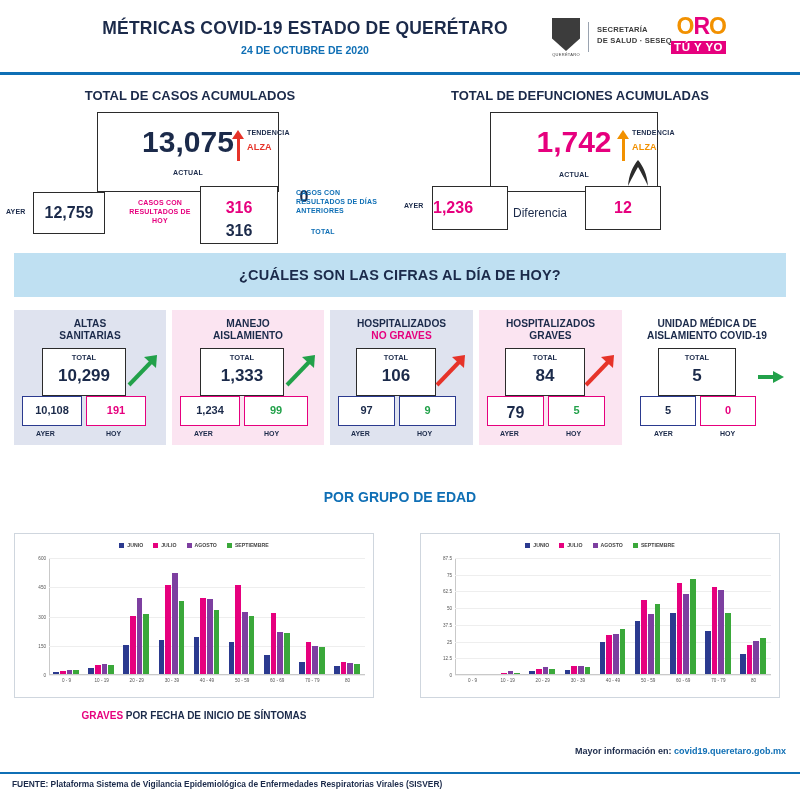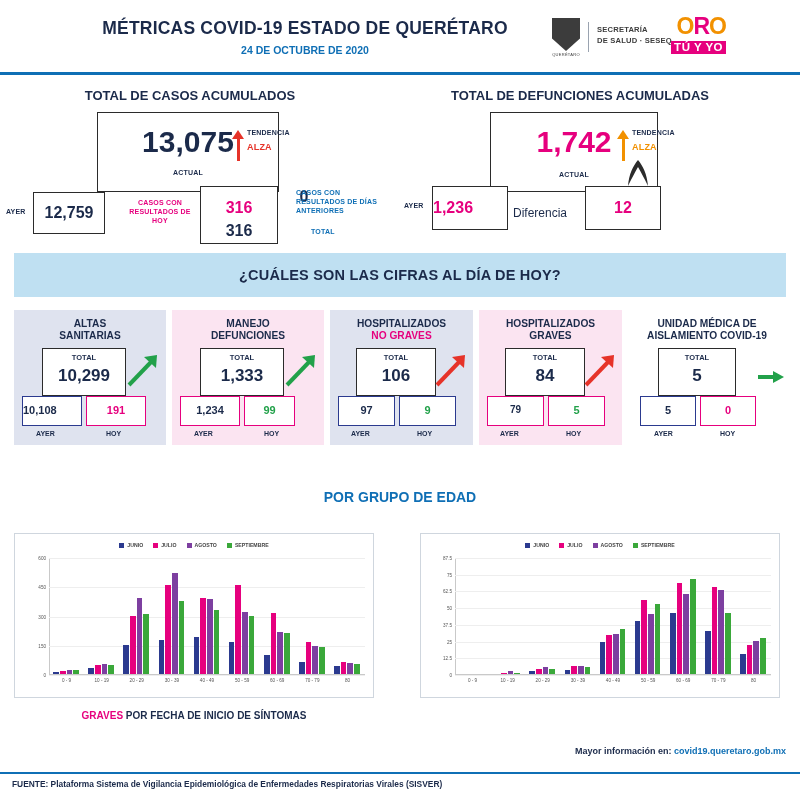--- a/index.html
+++ b/index.html
@@ -196,46 +196,46 @@
   <div class="card" style="left:14px; width:152px; background:#dfe3ef;">
     <div class="ctitle">
       <div>ALTAS</div>
       <div>SANITARIAS</div>
     </div>
     <div class="box" style="left:28px; top:38px; width:84px; height:48px;">
       <div class="totallabel" style="left:0; top:4px; width:100%; text-align:center;">TOTAL</div>
       <div style="position:absolute; left:0; top:17px; width:100%; text-align:center; font-size:17px; font-weight:bold;">10,299</div>
     </div>
     <div class="box" style="left:8px; top:86px; width:60px; height:30px; border-color:#2b3a8f;">
-      <div style="position:absolute; left:0; top:7px; width:100%; text-align:left; font-size:11px; font-weight:bold; color:#1b2a4a;">10,108</div>
+      <div style="position:absolute; left:0; top:7px; width:100%; text-align:center; font-size:11px; font-weight:bold; color:#1b2a4a;">10,108</div>
     </div>
     <div class="box" style="left:72px; top:86px; width:60px; height:30px; border-color:#e6007e;">
       <div style="position:absolute; left:0; top:7px; width:100%; text-align:center; font-size:11px; font-weight:bold; color:#e6007e;">191</div>
     </div>
     <div class="daylabel" style="left:22px; top:120px;">AYER</div>
     <div class="daylabel" style="left:92px; top:120px;">HOY</div>
     <svg style="position:absolute; left:112px; top:42px;" width="34" height="36" viewBox="0 0 34 36">
       <line x1="3" y1="33" x2="27" y2="8" stroke="#22a14a" stroke-width="4"></line>
       <polygon points="31,3 30,16 18,5" fill="#22a14a"></polygon>
     </svg>
   </div>
 
   <div class="card" style="left:172px; width:152px; background:#fbe4f1;">
     <div class="ctitle">
       <div>MANEJO</div>
-      <div>DEFUNCIONES</div>
+      <div>AISLAMIENTO</div>
     </div>
     <div class="box" style="left:28px; top:38px; width:84px; height:48px;">
       <div class="totallabel" style="left:0; top:4px; width:100%; text-align:center;">TOTAL</div>
       <div style="position:absolute; left:0; top:17px; width:100%; text-align:center; font-size:17px; font-weight:bold;">1,333</div>
     </div>
     <div class="box" style="left:8px; top:86px; width:60px; height:30px; border-color:#e6007e;">
       <div style="position:absolute; left:0; top:7px; width:100%; text-align:center; font-size:11px; font-weight:bold; color:#1b2a4a;">1,234</div>
     </div>
-    <div class="box" style="left:72px; top:86px; width:51px; height:30px; border-color:#e6007e;">
+    <div class="box" style="left:72px; top:86px; width:64px; height:30px; border-color:#e6007e;">
       <div style="position:absolute; left:0; top:7px; width:100%; text-align:center; font-size:11px; font-weight:bold; color:#22a14a;">99</div>
     </div>
     <div class="daylabel" style="left:22px; top:120px;">AYER</div>
     <div class="daylabel" style="left:92px; top:120px;">HOY</div>
     <svg style="position:absolute; left:112px; top:42px;" width="34" height="36" viewBox="0 0 34 36">
       <line x1="3" y1="33" x2="27" y2="8" stroke="#22a14a" stroke-width="4"></line>
       <polygon points="31,3 30,16 18,5" fill="#22a14a"></polygon>
     </svg>
   </div>
 
@@ -265,21 +265,21 @@
   <div class="card" style="left:479px; width:143px; background:#fbe4f1;">
     <div class="ctitle">
       <div>HOSPITALIZADOS</div>
       <div>GRAVES</div>
     </div>
     <div class="box" style="left:26px; top:38px; width:80px; height:48px;">
       <div class="totallabel" style="left:0; top:4px; width:100%; text-align:center;">TOTAL</div>
       <div style="position:absolute; left:0; top:17px; width:100%; text-align:center; font-size:17px; font-weight:bold;">84</div>
     </div>
     <div class="box" style="left:8px; top:86px; width:57px; height:30px; border-color:#e6007e;">
-      <div style="position:absolute; left:0; top:7px; width:100%; text-align:center; font-size:10px; font-weight:bold; color:#1b2a4a;">79</div>
+      <div style="position:absolute; left:0; top:7px; width:100%; text-align:center; font-size:16px; font-weight:bold; color:#1b2a4a;">79</div>
     </div>
     <div class="box" style="left:69px; top:86px; width:57px; height:30px; border-color:#e6007e;">
       <div style="position:absolute; left:0; top:7px; width:100%; text-align:center; font-size:11px; font-weight:bold; color:#22a14a;">5</div>
     </div>
     <div class="daylabel" style="left:21px; top:120px;">AYER</div>
     <div class="daylabel" style="left:87px; top:120px;">HOY</div>
     <svg style="position:absolute; left:104px; top:42px;" width="34" height="36" viewBox="0 0 34 36">
       <line x1="3" y1="33" x2="27" y2="8" stroke="#e63329" stroke-width="4"></line>
       <polygon points="31,3 30,16 18,5" fill="#e63329"></polygon>
     </svg>

